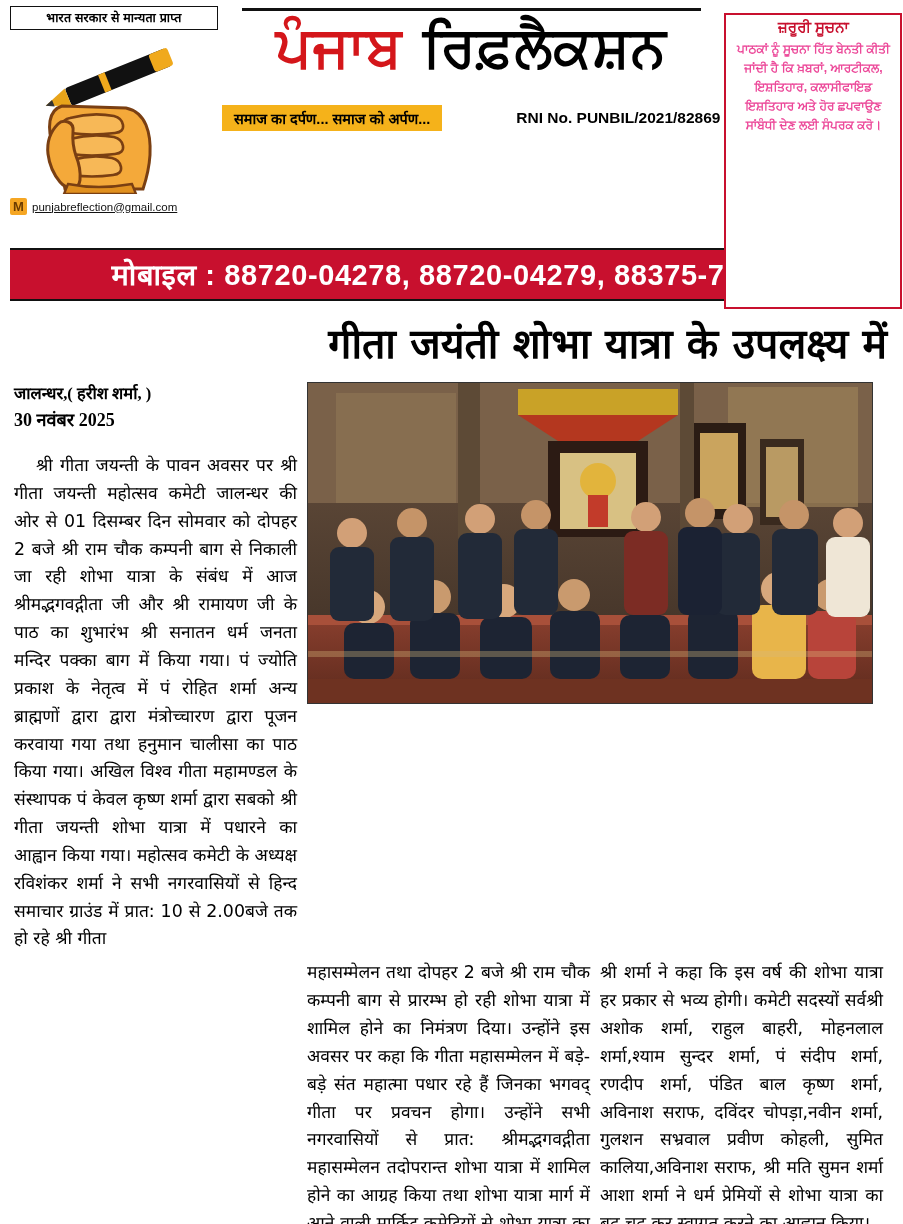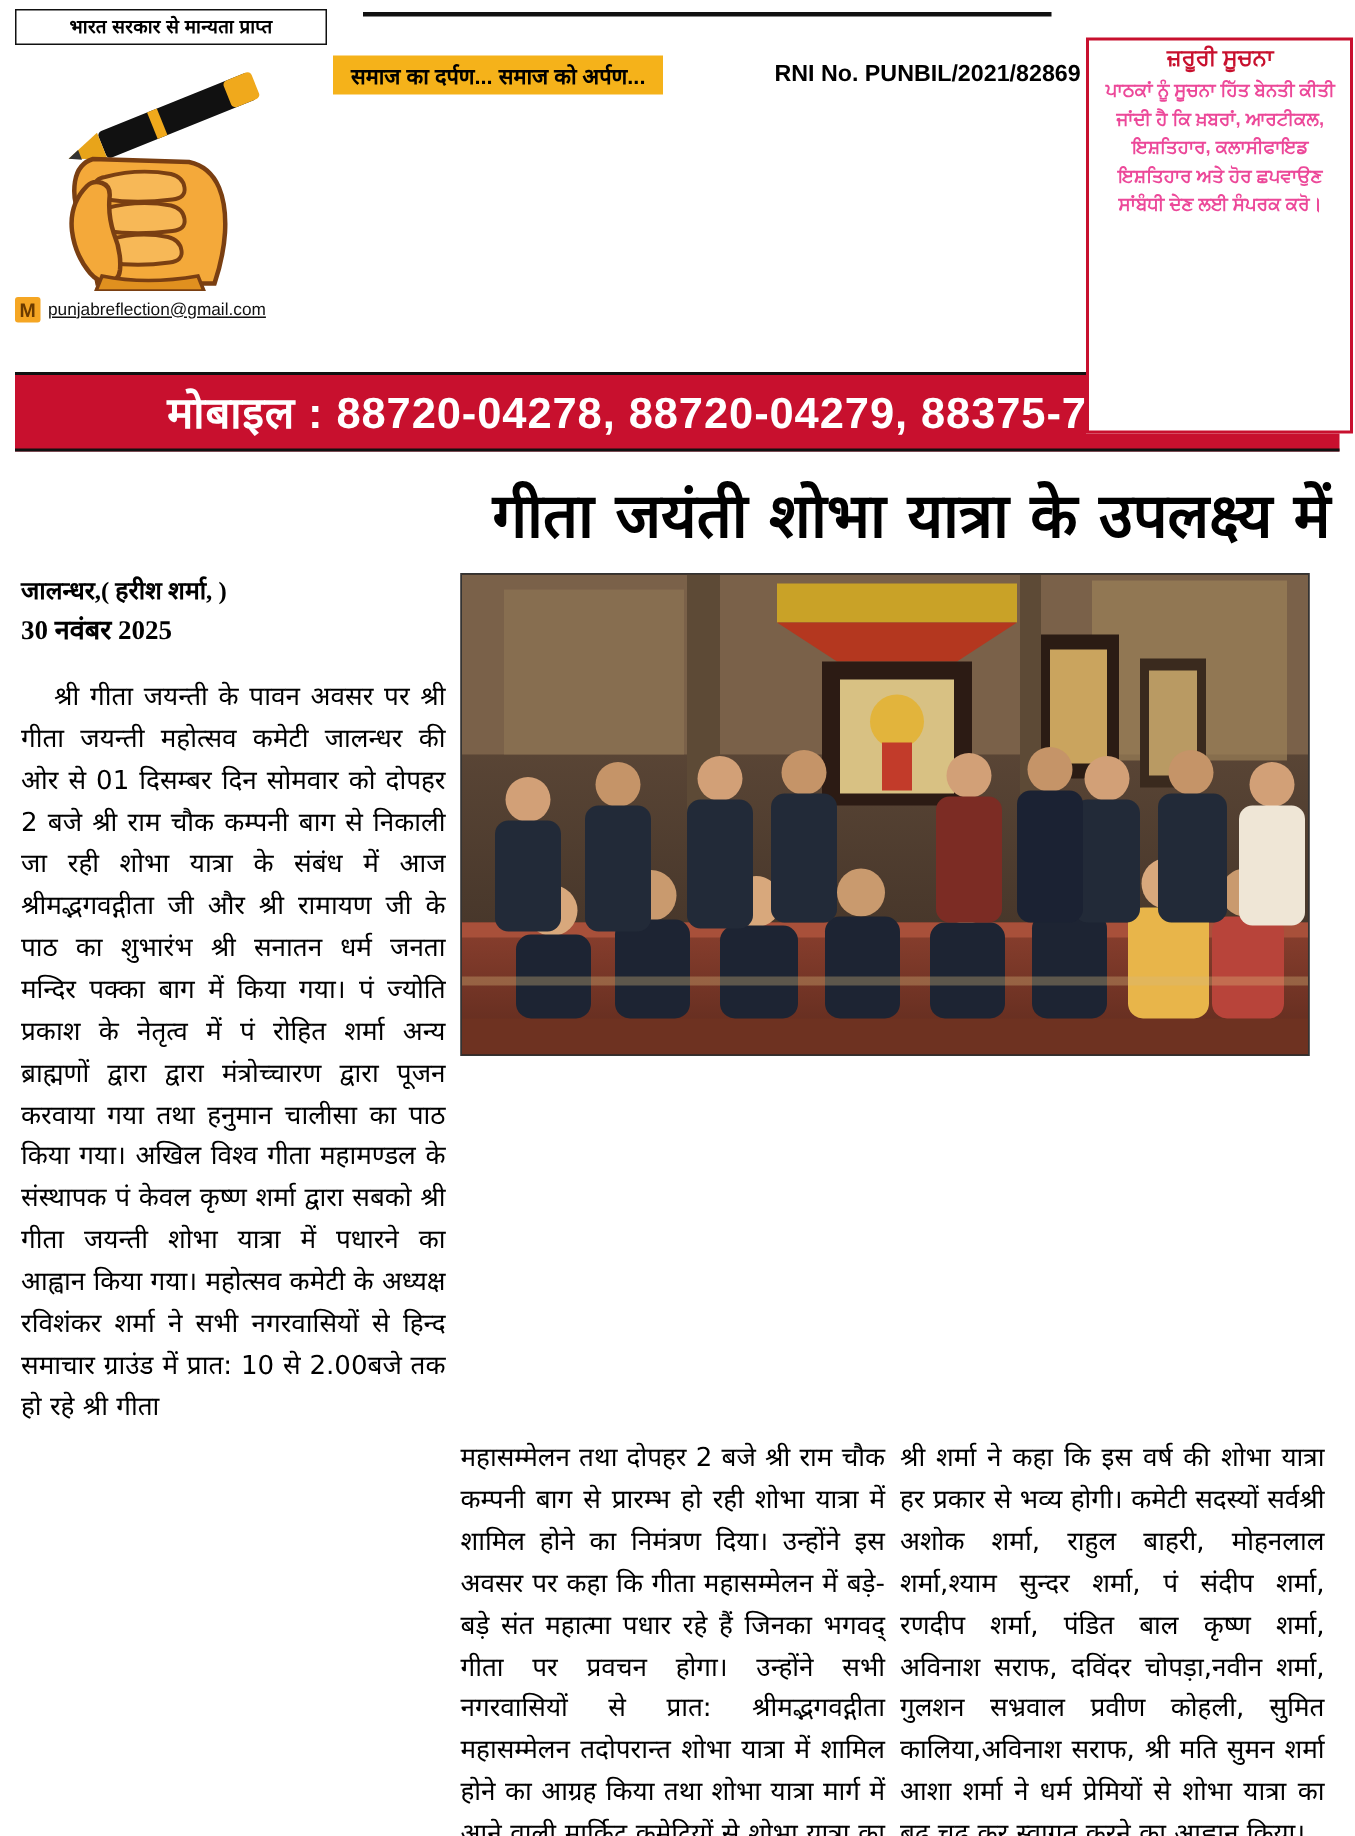--- a/index.html
+++ b/index.html
@@ -124,22 +124,22 @@
 
   .mh-right {
     flex: 0 0 178px;
     width: 178px;
     border: 2px solid #c8102e;
     box-sizing: border-box;
     text-align: center;
     padding: 0 4px 6px;
     position: relative;
     background: #fff;
-    margin-top: 19px;
-    height: 264px;
+    margin-top: 7px;
+    height: 296px;
   }
   .notice-head {
     color: #c8102e;
     font-weight: bold;
     font-size: 15px;
     margin: 3px 0 4px;
   }
   .notice-body {
     font-size: 12.2px;
     line-height: 1.55;
@@ -249,20 +249,24 @@
       </div>
 
       <div class="mail-row">
         <span class="mail-ico">M</span>
         <span class="mail-txt">punjabreflection@gmail.com</span>
       </div>
     </div>
 
     <div class="mh-center">
       <div class="title-rule"></div>
+      <div class="title-pa">
+        <span class="red">ਪੰਜਾਬ</span>
+        <span>ਰਿਫ਼ਲੈਕਸ਼ਨ</span>
+      </div>
       <div class="tagline-row">
         <span class="tagline">समाज का दर्पण... समाज को अर्पण...</span>
         <span class="rni">RNI No. PUNBIL/2021/82869</span>
       </div>
     </div>
 
     <div class="mh-right">
       <div class="notice-head">ਜ਼ਰੂਰੀ ਸੂਚਨਾ</div>
       <div class="notice-body">ਪਾਠਕਾਂ ਨੂੰ ਸੂਚਨਾ ਹਿੱਤ ਬੇਨਤੀ ਕੀਤੀ ਜਾਂਦੀ ਹੈ ਕਿ ਖ਼ਬਰਾਂ, ਆਰਟੀਕਲ, ਇਸ਼ਤਿਹਾਰ, ਕਲਾਸੀਫਾਇਡ ਇਸ਼ਤਿਹਾਰ ਅਤੇ ਹੋਰ ਛਪਵਾਉਣ ਸਾਂਬੰਧੀ ਦੇਣ ਲਈ ਸੰਪਰਕ ਕਰੋ।</div>
     </div>

